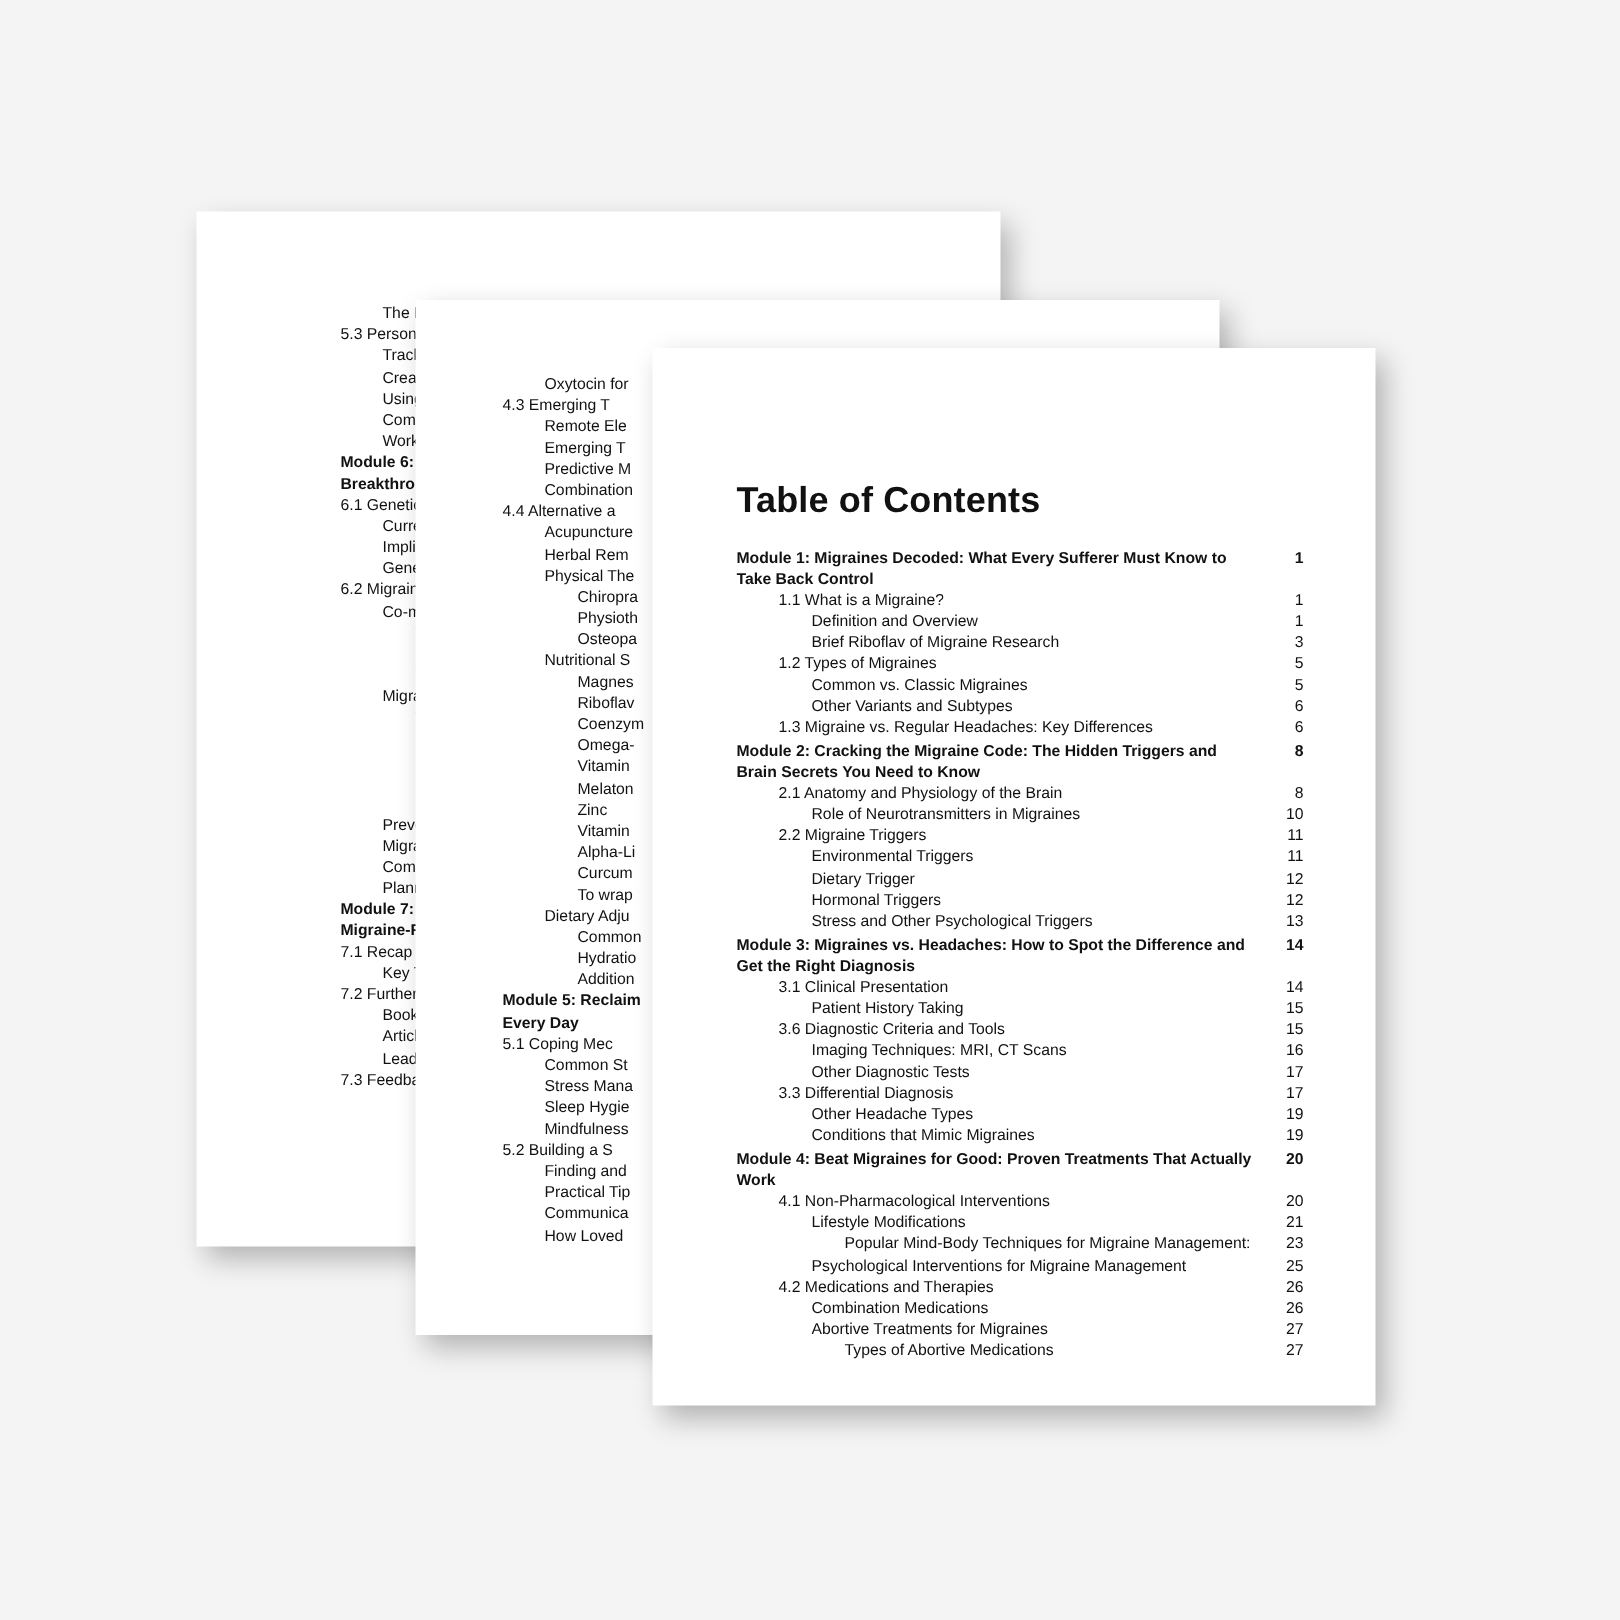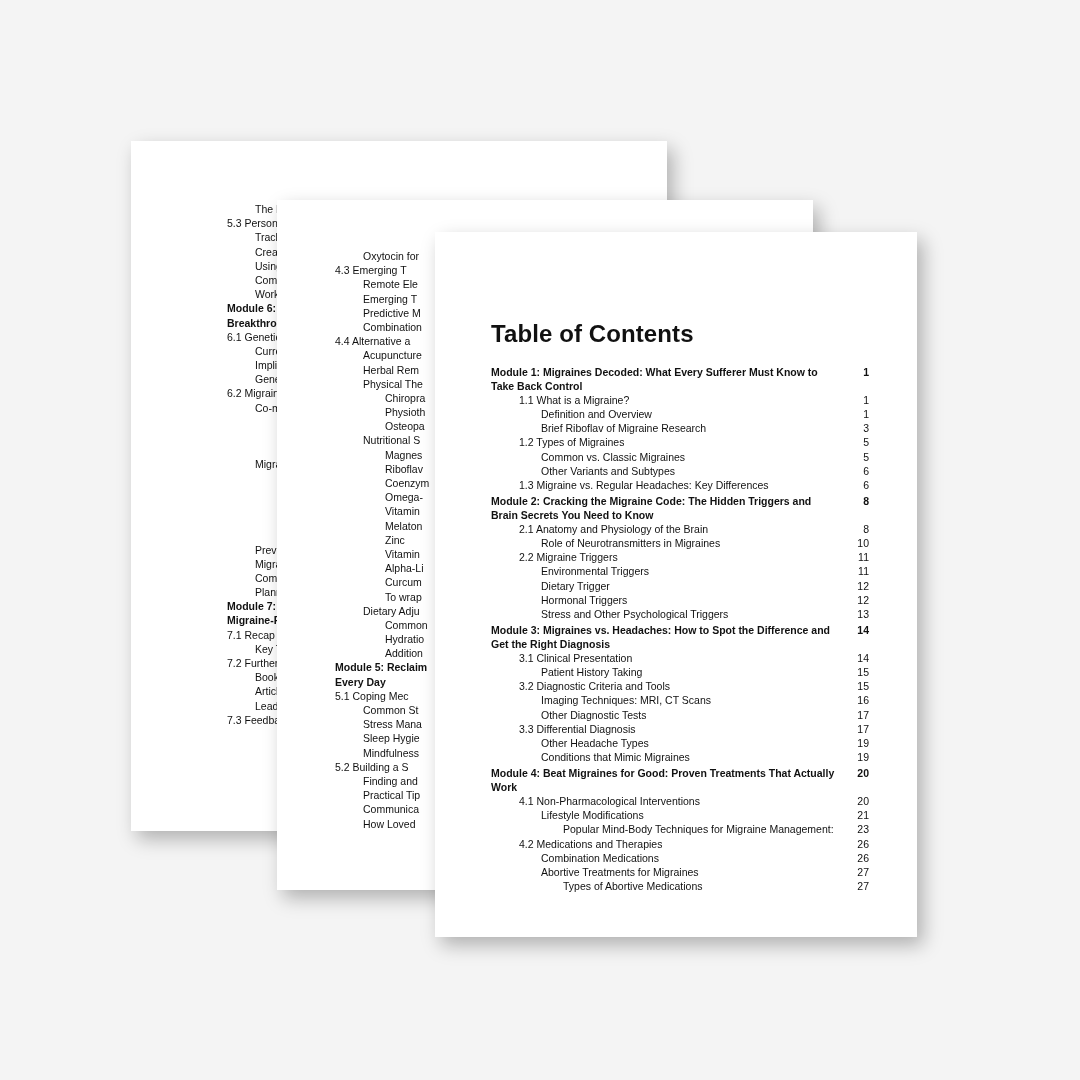--- a/index.html
+++ b/index.html
@@ -318,21 +318,21 @@
             <span class="label">3.1 Clinical Presentation</span>
             <span class="filler"></span>
             <span class="pageno">14</span>
           </li>
           <li class="toc-row lvl-2">
             <span class="label">Patient History Taking</span>
             <span class="filler"></span>
             <span class="pageno">15</span>
           </li>
           <li class="toc-row lvl-1">
-            <span class="label">3.2 Diagnostic Criteria and Tools</span>
+            <span class="label">3.6 Diagnostic Criteria and Tools</span>
             <span class="filler"></span>
             <span class="pageno">15</span>
           </li>
           <li class="toc-row lvl-2">
             <span class="label">Imaging Techniques: MRI, CT Scans</span>
             <span class="filler"></span>
             <span class="pageno">16</span>
           </li>
           <li class="toc-row lvl-2">
             <span class="label">Other Diagnostic Tests</span>
@@ -366,20 +366,25 @@
           </li>
           <li class="toc-row lvl-2">
             <span class="label">Lifestyle Modifications</span>
             <span class="filler"></span>
             <span class="pageno">21</span>
           </li>
           <li class="toc-row lvl-3">
             <span class="label">Popular Mind-Body Techniques for Migraine Management:</span>
             <span class="filler"></span>
             <span class="pageno">23</span>
+          </li>
+          <li class="toc-row lvl-2">
+            <span class="label">Psychological Interventions for Migraine Management</span>
+            <span class="filler"></span>
+            <span class="pageno">25</span>
           </li>
           <li class="toc-row lvl-1">
             <span class="label">4.2 Medications and Therapies</span>
             <span class="filler"></span>
             <span class="pageno">26</span>
           </li>
           <li class="toc-row lvl-2">
             <span class="label">Combination Medications</span>
             <span class="filler"></span>
             <span class="pageno">26</span>

